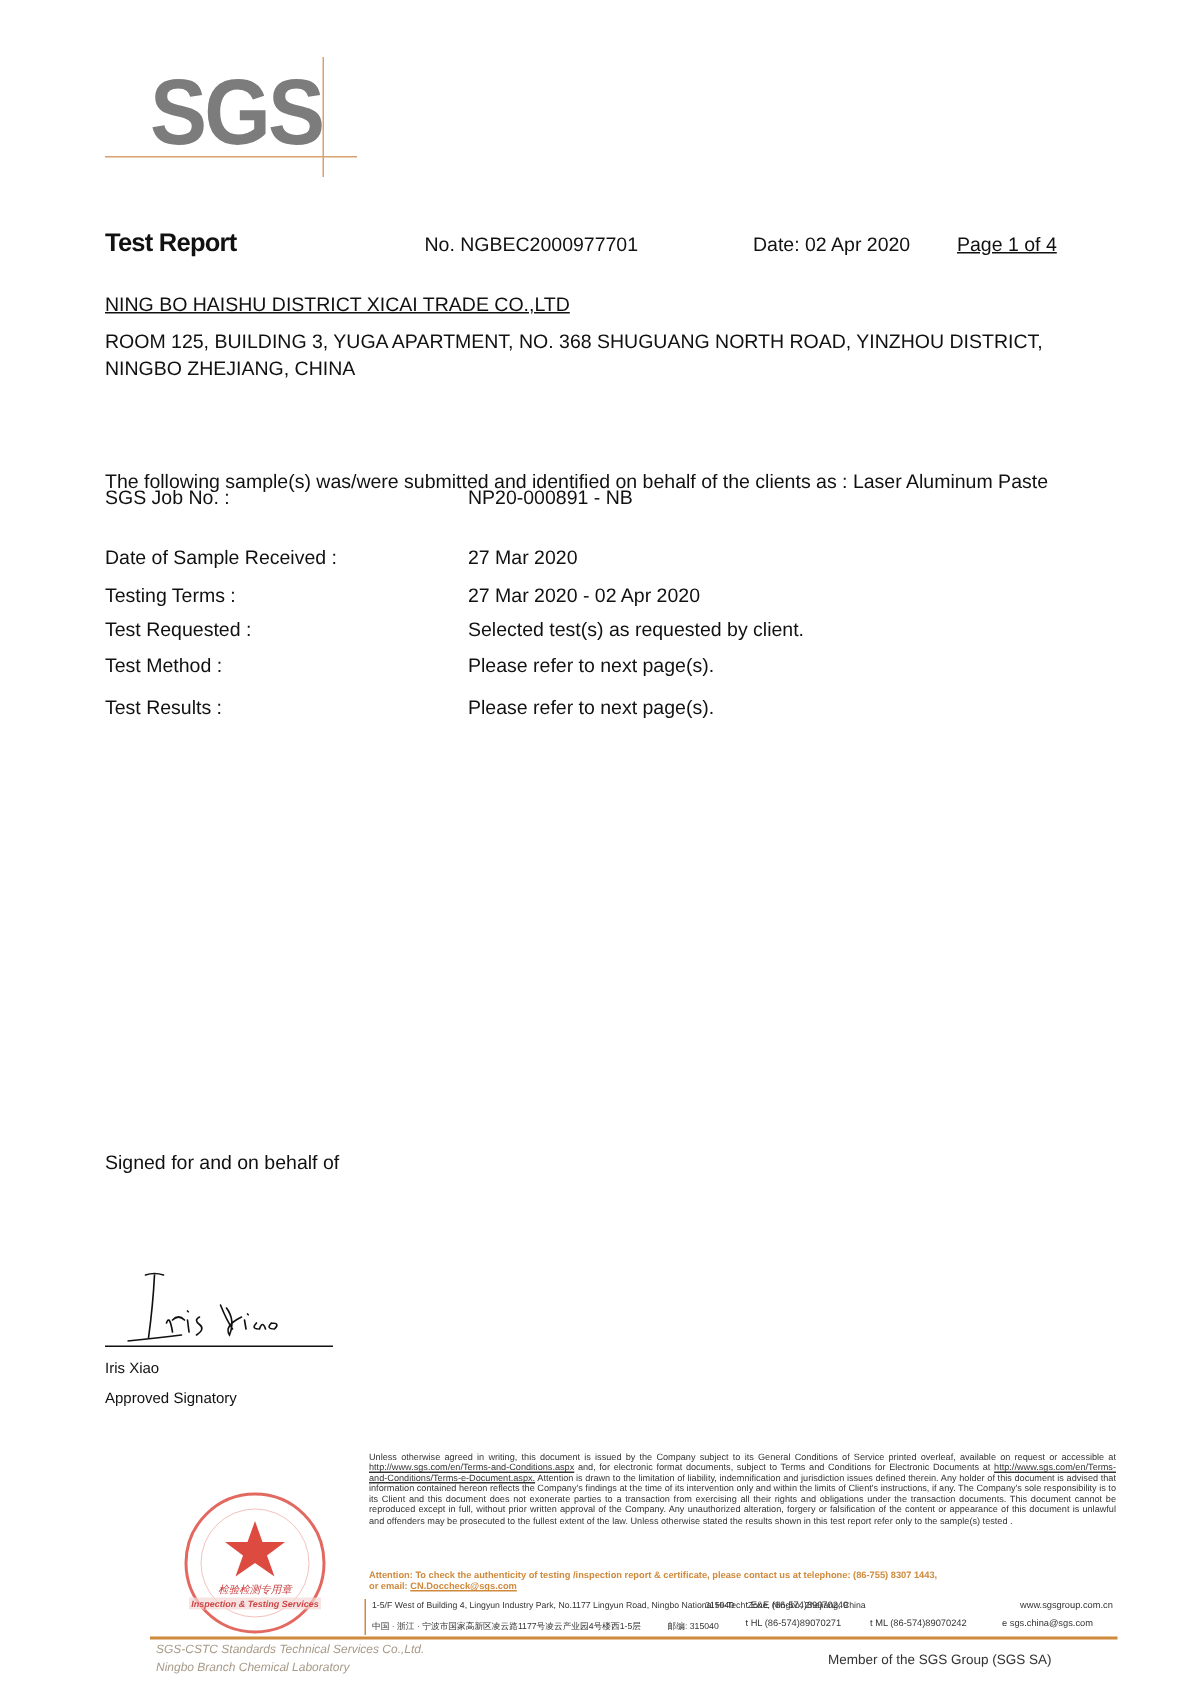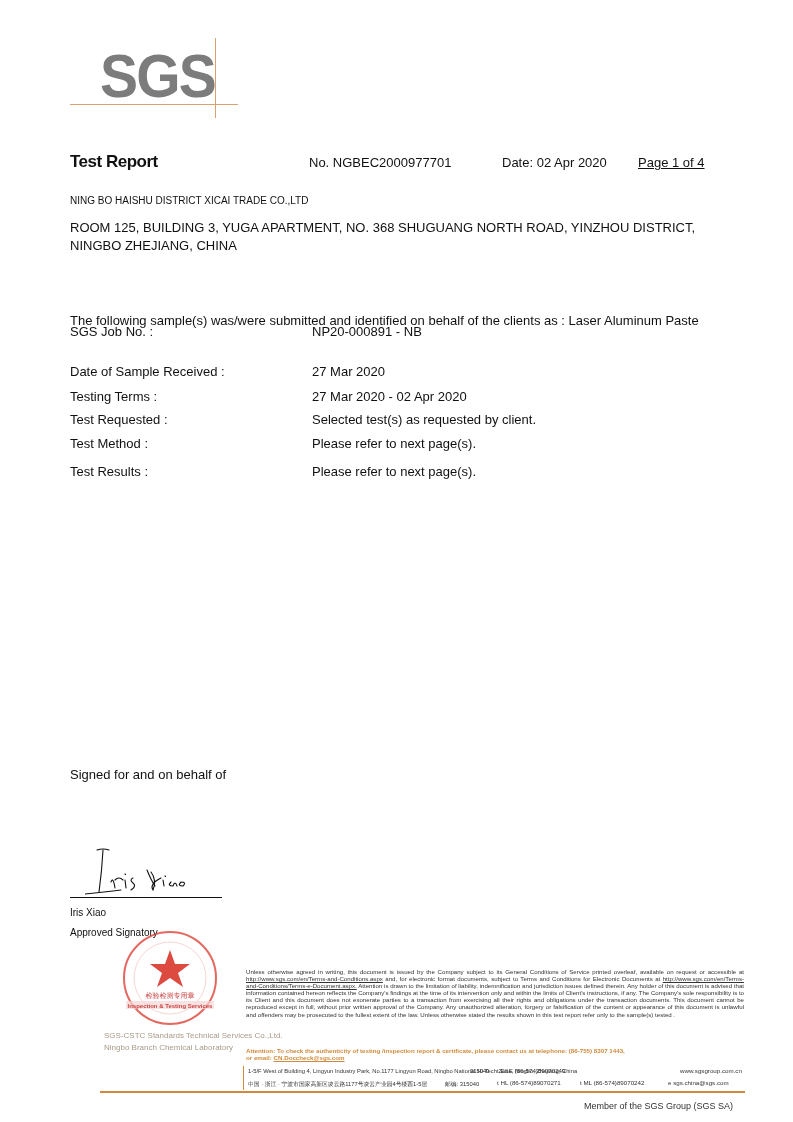--- a/index.html
+++ b/index.html
@@ -15,60 +15,60 @@
       font-family: "Liberation Sans", sans-serif; font-weight: bold;
       font-size: 62px; letter-spacing: -2px; color: #7c7c7c;
       transform: scaleX(0.92); transform-origin: left top;
     }
     .logo-hline { position: absolute; left: 0; top: 66px; width: 168px; height: 1px; background: #d9a070; }
     .logo-vline { position: absolute; left: 145px; top: 0; width: 1px; height: 80px; background: #d9a070; }
 
     
     .title { left: 70px; top: 152px; font-size: 17px; font-weight: bold; letter-spacing: -0.5px; }
     .hdr { top: 155px; font-size: 13px; }
-    .company { left: 70px; top: 195px; font-size: 10px; }
+    .company { left: 70px; top: 195px; font-size: 13px; text-decoration: underline; }
     .addr { left: 70px; top: 219px; font-size: 13px; line-height: 18px; width: 660px; }
 
     .intro { left: 70px; top: 313px; font-size: 13px; }
     .row { left: 70px; font-size: 13px; width: 660px; height: 18px; }
     .row .lbl { position: absolute; left: 0; }
     .row .val { position: absolute; left: 197px; margin-left: 45px; }
 
     .signed { left: 70px; top: 767px; font-size: 13px; line-height: 16px; }
     .sig { left: 85px; top: 840px; width: 140px; height: 60px; }
     .sigline { left: 70px; top: 897px; width: 152px; height: 1px; background: #111; }
     .signame { left: 70px; top: 903px; font-size: 10px; line-height: 20px; }
 
     
-    .stamp { left: 100px; top: 926px; width: 140px; height: 130px; }
+    .stamp { left: 100px; top: 990px; width: 140px; height: 130px; font-style: italic; }
     .lab-text { font-size: 8px; color: #a89a88; line-height: 11px; }
     .disclaimer {
       left: 246px; top: 968px; width: 498px;
       font-size: 6.1px; line-height: 7.1px; color: #333; text-align: justify;
     }
     .disclaimer a { color: #333; text-decoration: underline; }
     .attention { left: 246px; top: 1047px; width: 500px; font-size: 6.2px; line-height: 7.2px; color: #d08a3c; font-weight: bold; }
     .attention span.u { text-decoration: underline; }
     .addr-bar-v { left: 243px; top: 1066px; width: 1px; height: 24px; background: #d08a3c; }
     .addr-line { left: 248px; font-size: 5.8px; color: #333; white-space: nowrap; }
     .addr-right { font-size: 6.2px; color: #333; white-space: nowrap; }
     .footer-rule { left: 100px; top: 1091px; width: 645px; height: 1.5px; background: #d08a3c; }
-    .member { left: 584px; top: 1101px; font-size: 9px; color: #333; text-align: center; }
+    .member { left: 552px; top: 1101px; font-size: 9px; color: #333; text-align: center; }
   </style>
 </head>
 <body>
 
 <div class="abs logo">
   <div class="logo-text">SGS</div>
   <div class="logo-hline"></div>
   <div class="logo-vline"></div>
 </div>
 
 <div class="abs title">Test Report</div>
-<div class="abs hdr" style="left:283px;margin-left:26px;">No. NGBEC2000977701</div>
+<div class="abs hdr" style="left:283px;">No. NGBEC2000977701</div>
 <div class="abs hdr" style="left:488px;margin-left:14px;">Date: 02 Apr 2020</div>
 <div class="abs hdr" style="left:638px;text-decoration:underline;">Page 1 of 4</div>
 
 <div class="abs company">NING BO HAISHU DISTRICT XICAI TRADE CO.,LTD</div>
 <div class="abs addr">
   <div>ROOM 125, BUILDING 3, YUGA APARTMENT, NO. 368 SHUGUANG NORTH ROAD, YINZHOU DISTRICT,</div>
   <div>NINGBO ZHEJIANG, CHINA</div>
 </div>
 
 <div class="abs intro">The following sample(s) was/were submitted and identified on behalf of the clients as : Laser Aluminum Paste</div>

